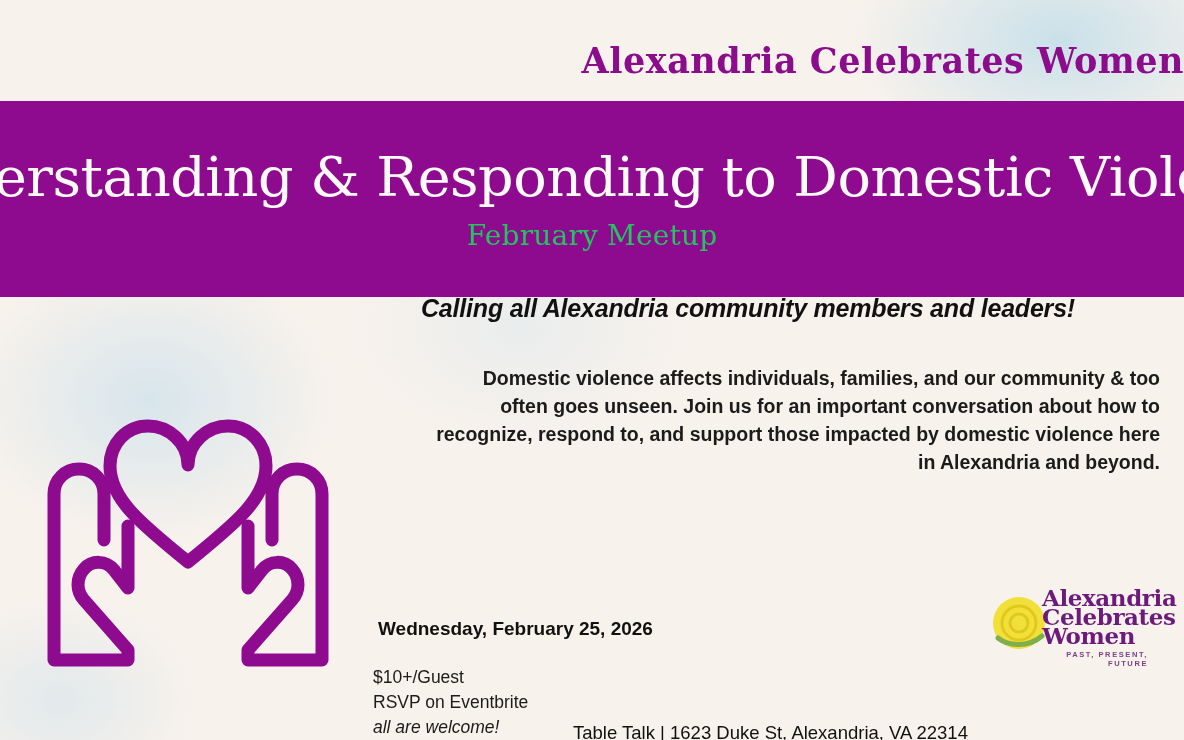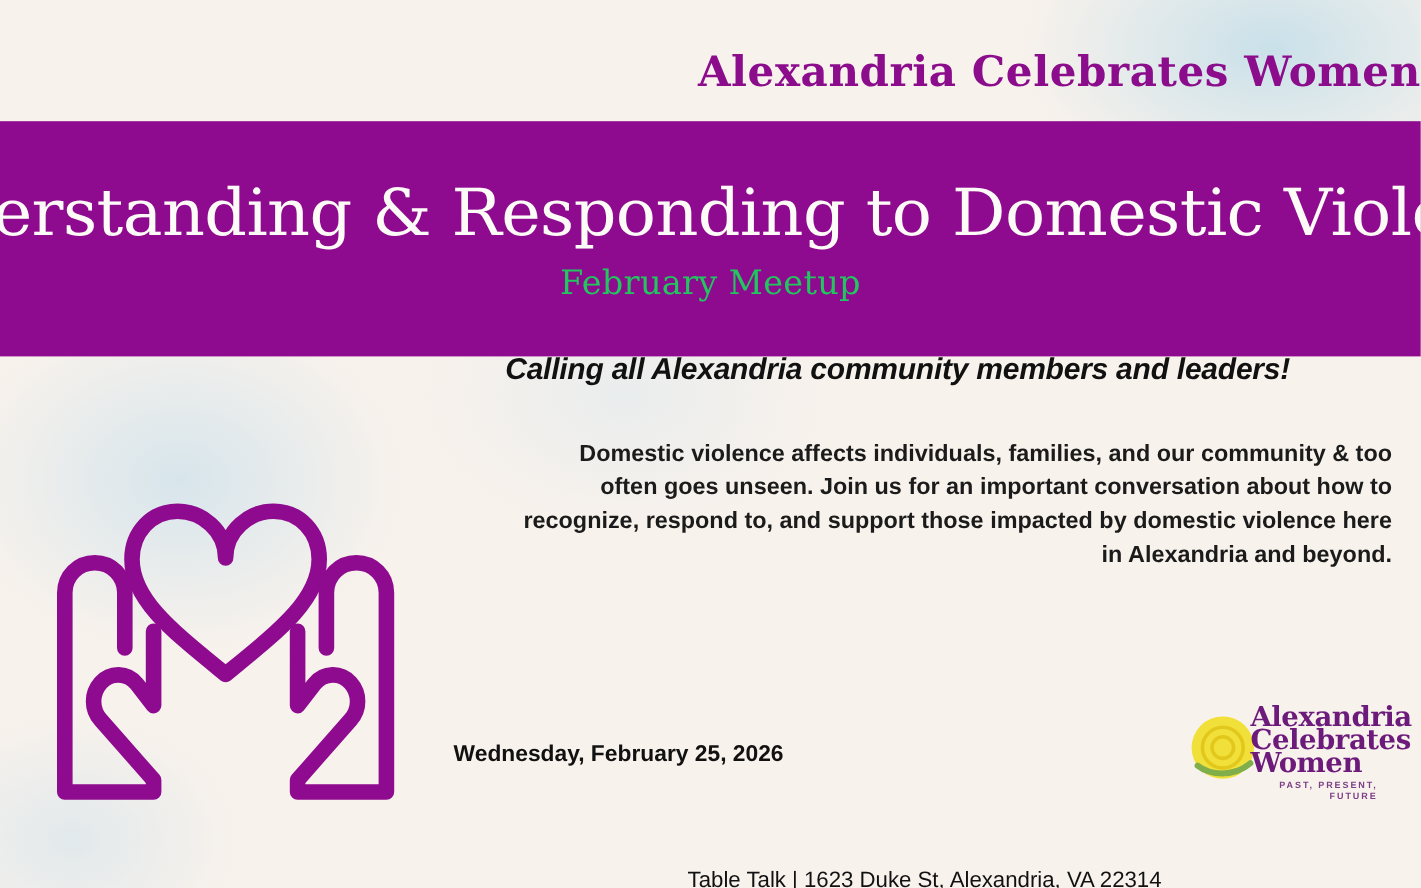--- a/index.html
+++ b/index.html
@@ -184,20 +184,25 @@
     </svg>
   </div>
 
   <div class="calling">Calling all Alexandria community members and leaders!</div>
   <div class="para para1">Domestic violence affects individuals, families, and our community &amp; too often goes unseen. Join us for an important conversation about how to recognize, respond to, and support those impacted by domestic violence here in Alexandria and beyond.</div>
 
   <div class="datetime">
     <div>Wednesday, February 25, 2026</div>
   </div>
 
+  <div class="price">
+    <div>$10+/Guest</div>
+    <div>RSVP on Eventbrite</div>
+    <div class="italic">all are welcome!</div>
+  </div>
 
   <div class="venue">Table Talk | 1623 Duke St, Alexandria, VA 22314</div>
 
   <div class="acw-logo">
     <div class="acw-rose">
       <svg viewBox="0 0 62 62" width="62" height="62" aria-hidden="true">
         <circle cx="31" cy="31" r="26" fill="#f2e03a"></circle>
         <circle cx="31" cy="31" r="17" fill="none" stroke="#e2c81c" stroke-width="3"></circle>
         <circle cx="31" cy="31" r="9" fill="none" stroke="#e2c81c" stroke-width="3"></circle>
         <path d="M10 46 C20 54, 40 56, 54 44" fill="none" stroke="#7fae4a" stroke-width="5" stroke-linecap="round"></path>

